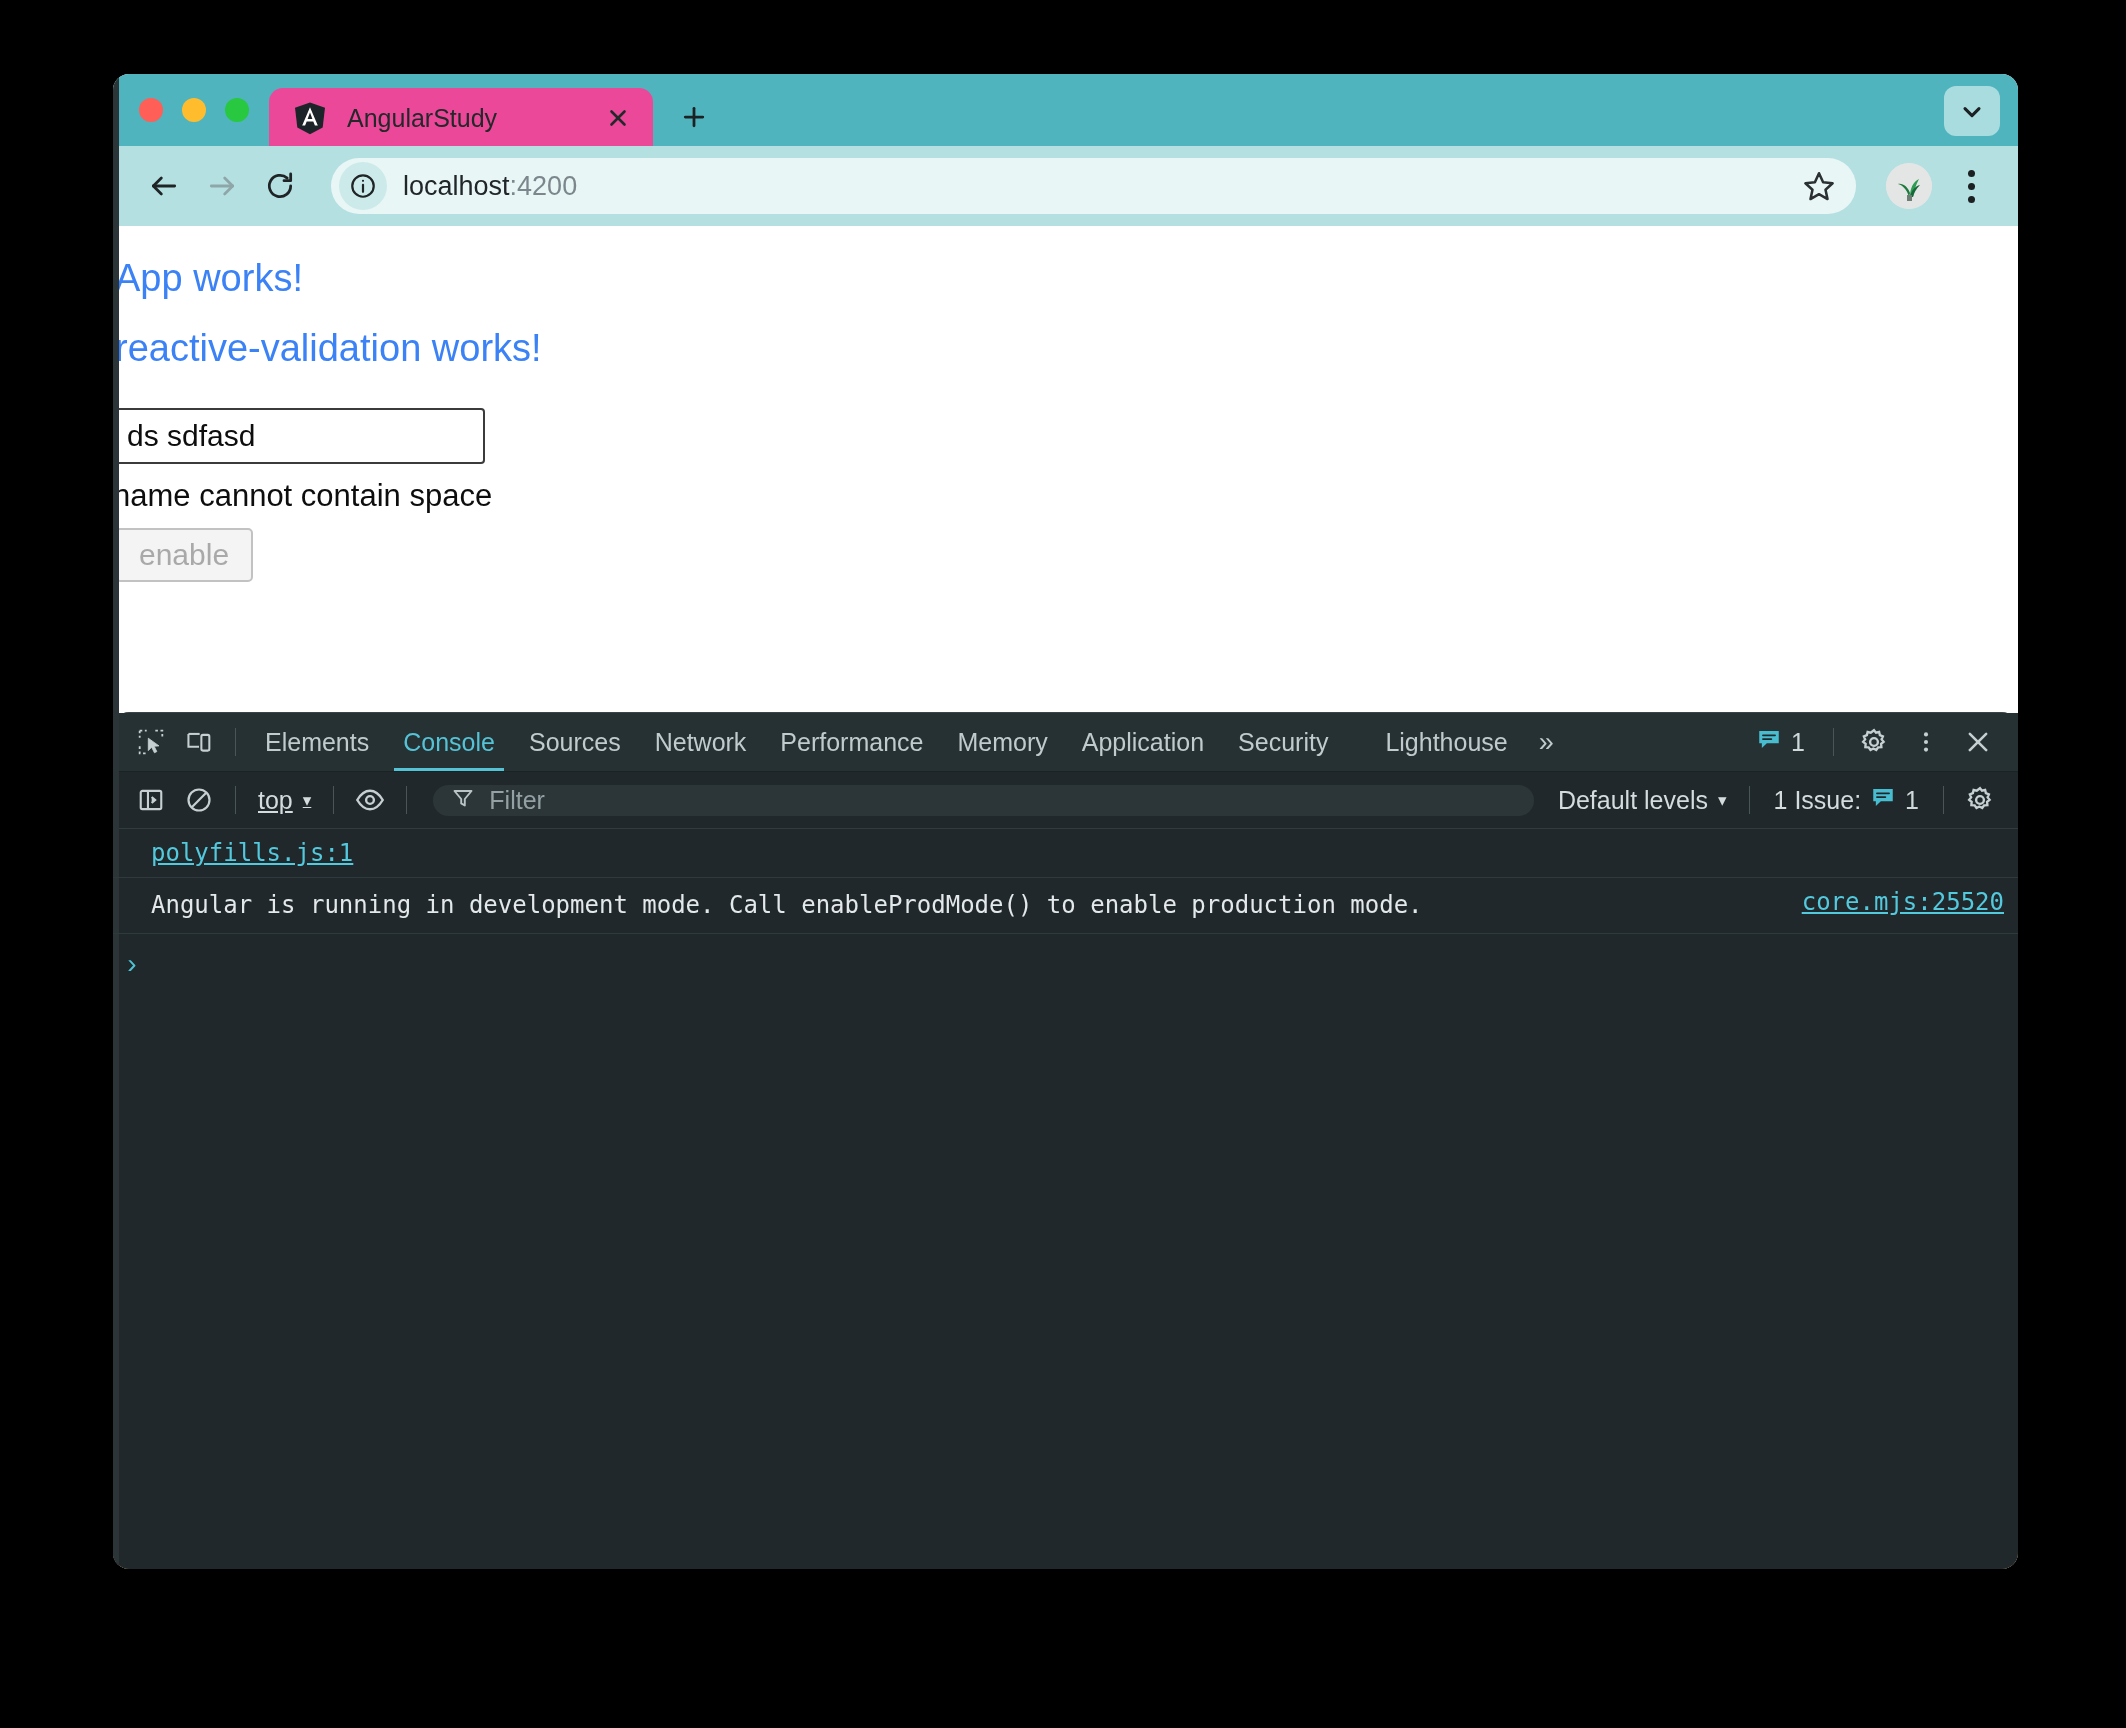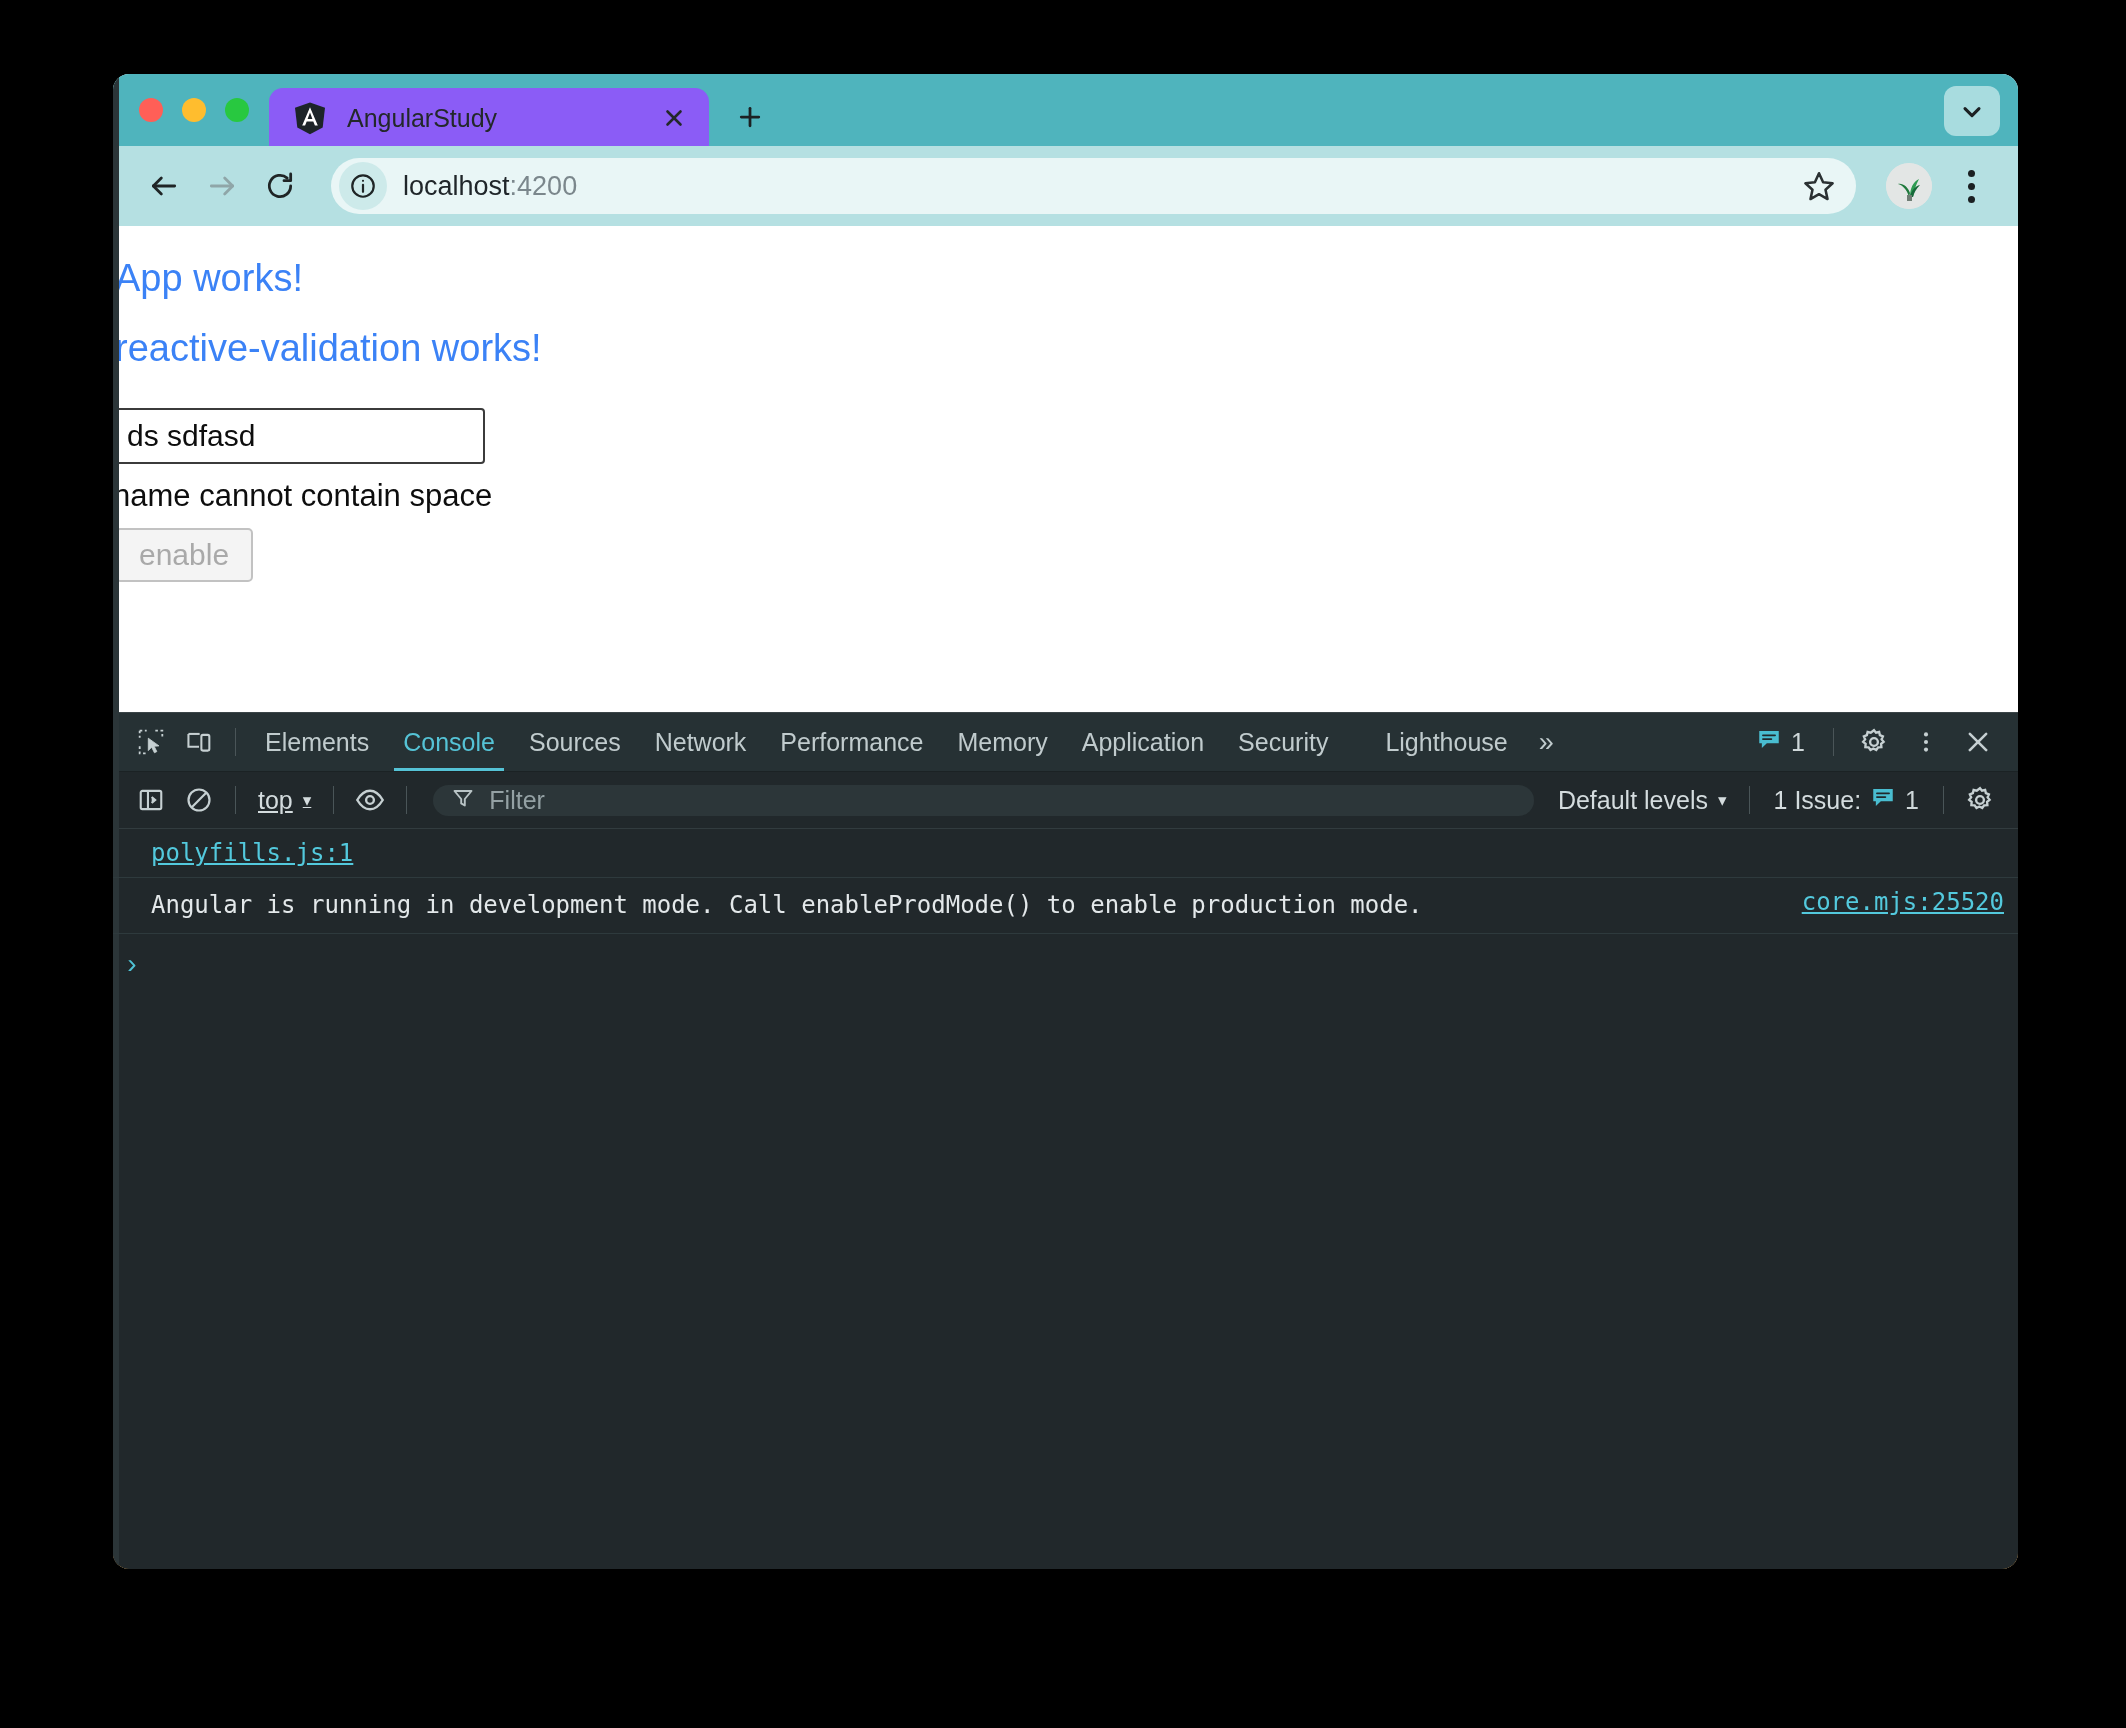--- a/index.html
+++ b/index.html
@@ -42,22 +42,22 @@
     padding: 0 20px 0 26px;
     height: 72px;
   }
   .light { width: 24px; height: 24px; border-radius: 50%; }
   .light.red { background: #ff5f57; }
   .light.yellow { background: #ffbd2e; }
   .light.green { background: #28c840; }
 
   .tab {
     height: 58px;
-    width: 440px;
-    background: #8b5cf6;
+    width: 384px;
+    background: #ec4899;
     border-radius: 14px 14px 0 0;
     display: flex;
     align-items: center;
     padding: 2px 18px 0 24px;
     box-sizing: border-box;
     position: relative;
   }
   .ng-logo { width: 34px; height: 34px; flex: none; }
   .tab-title {
     flex: 1;
@@ -222,20 +222,21 @@
   
   #devtools {
     flex: 1;
     background: #a16207;
     display: flex;
     flex-direction: column;
     color: #cfd8da;
     font-family: "Liberation Sans", sans-serif;
     min-height: 0;
     border-top: 1px solid #3b4548;
+    border-radius: 16px;
   }
 
   .dt-tabbar {
     height: 58px;
     display: flex;
     align-items: center;
     background: #263134;
     border-bottom: 1px solid #1b2224;
     padding-left: 14px;
     flex: none;

